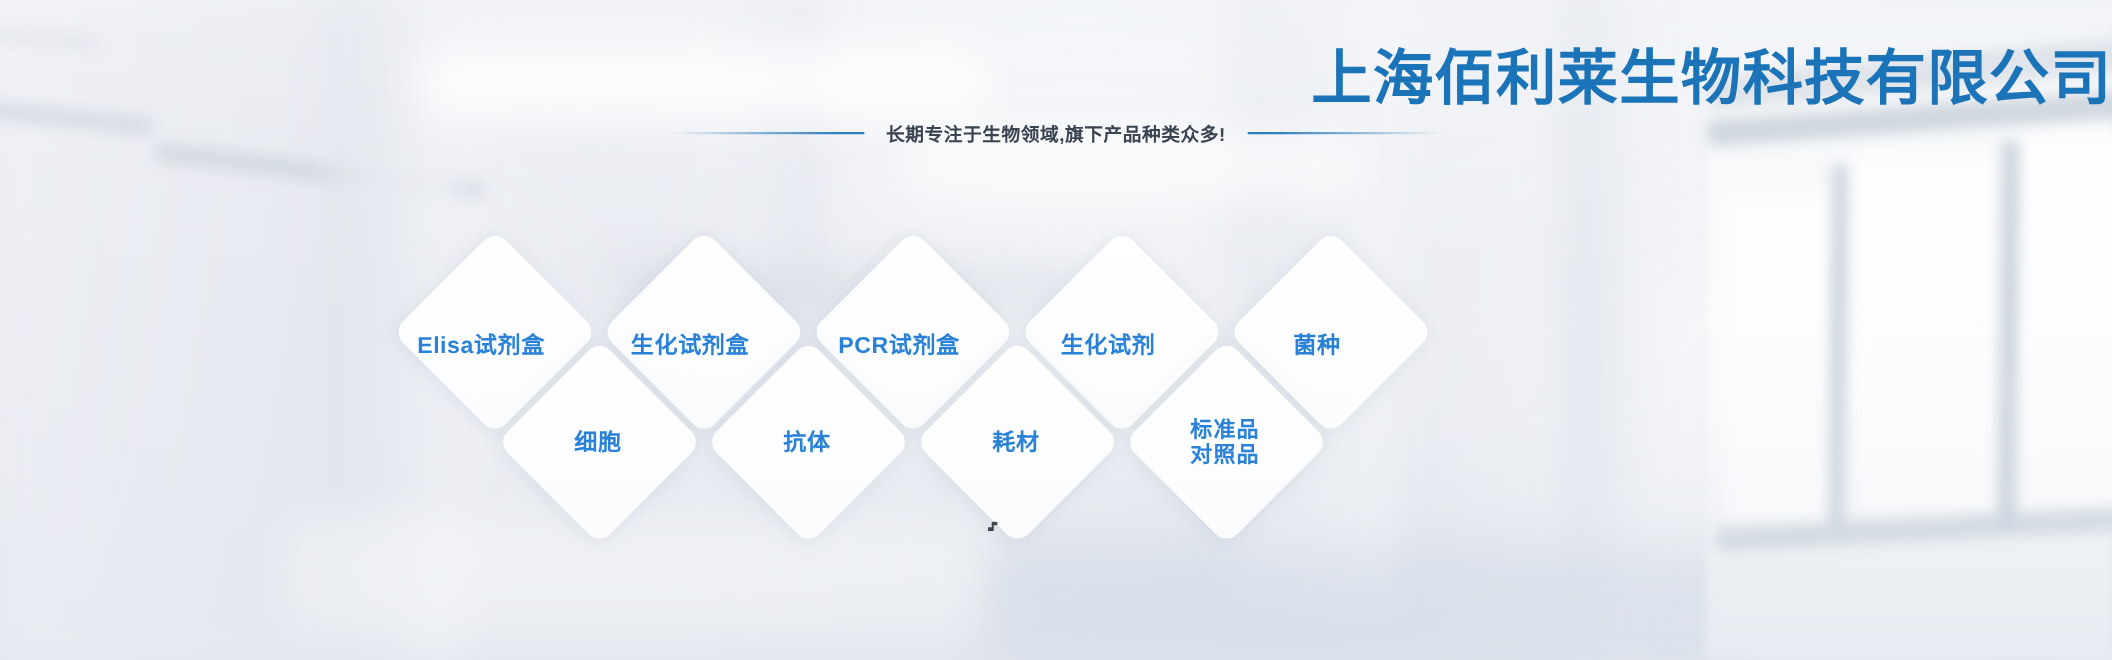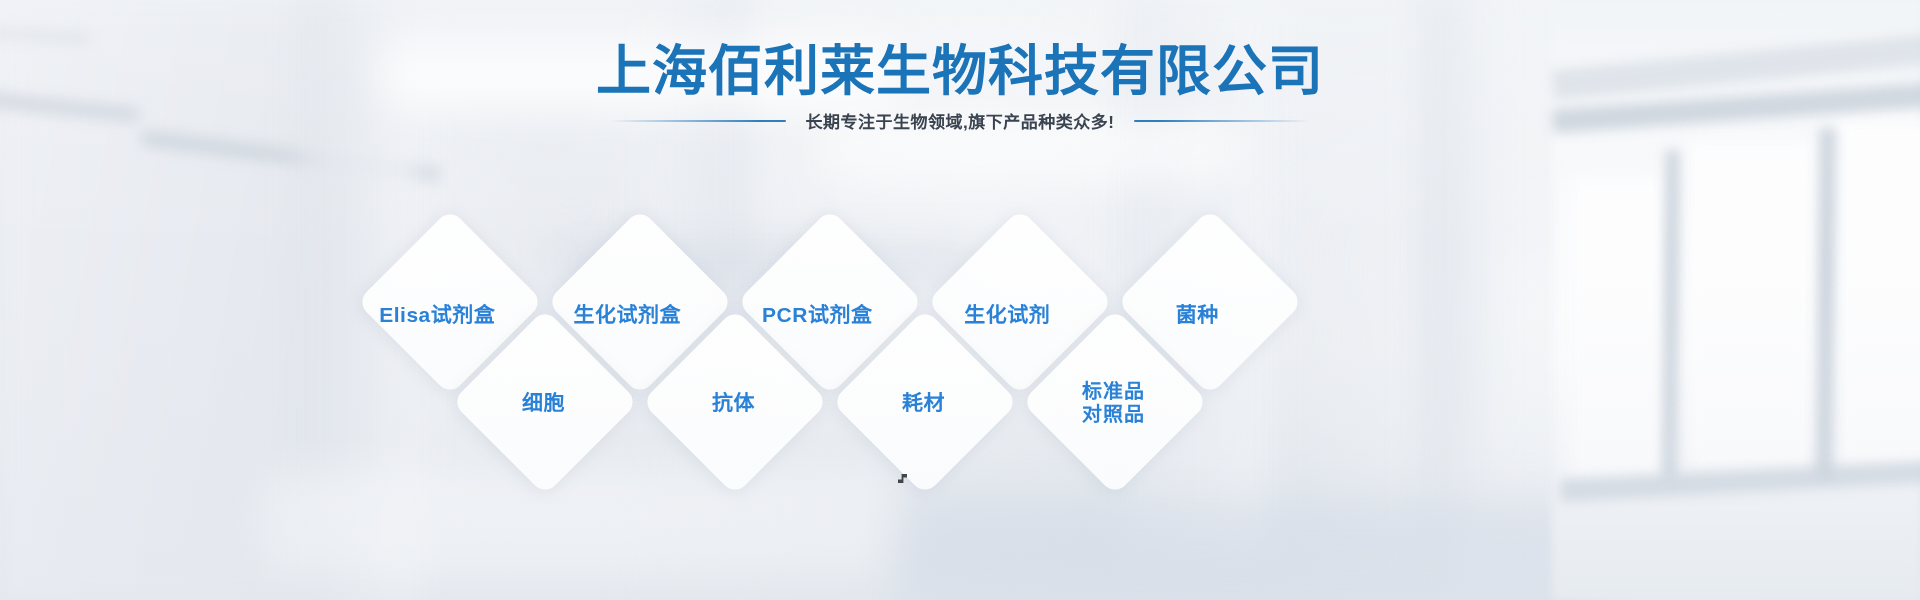--- a/index.html
+++ b/index.html
@@ -91,21 +91,21 @@
   
   .bg-haze{
     background:linear-gradient(180deg,rgba(255,255,255,.18),rgba(255,255,255,0) 45%,rgba(226,231,238,.30));
   }
 
   
   #content{position:absolute;inset:0;}
 
   .title{
     position:absolute;left:0;right:0;top:44px;
-    text-align:center;
+    text-align:right;
     font-size:55px;line-height:1;
     font-weight:700;
     letter-spacing:1px;
     color:#1b73b8;
     font-family:"Liberation Sans","DejaVu Sans",sans-serif;
     white-space:nowrap;
   }
 
   .sub-row{
     position:absolute;left:0;right:0;top:108px;

